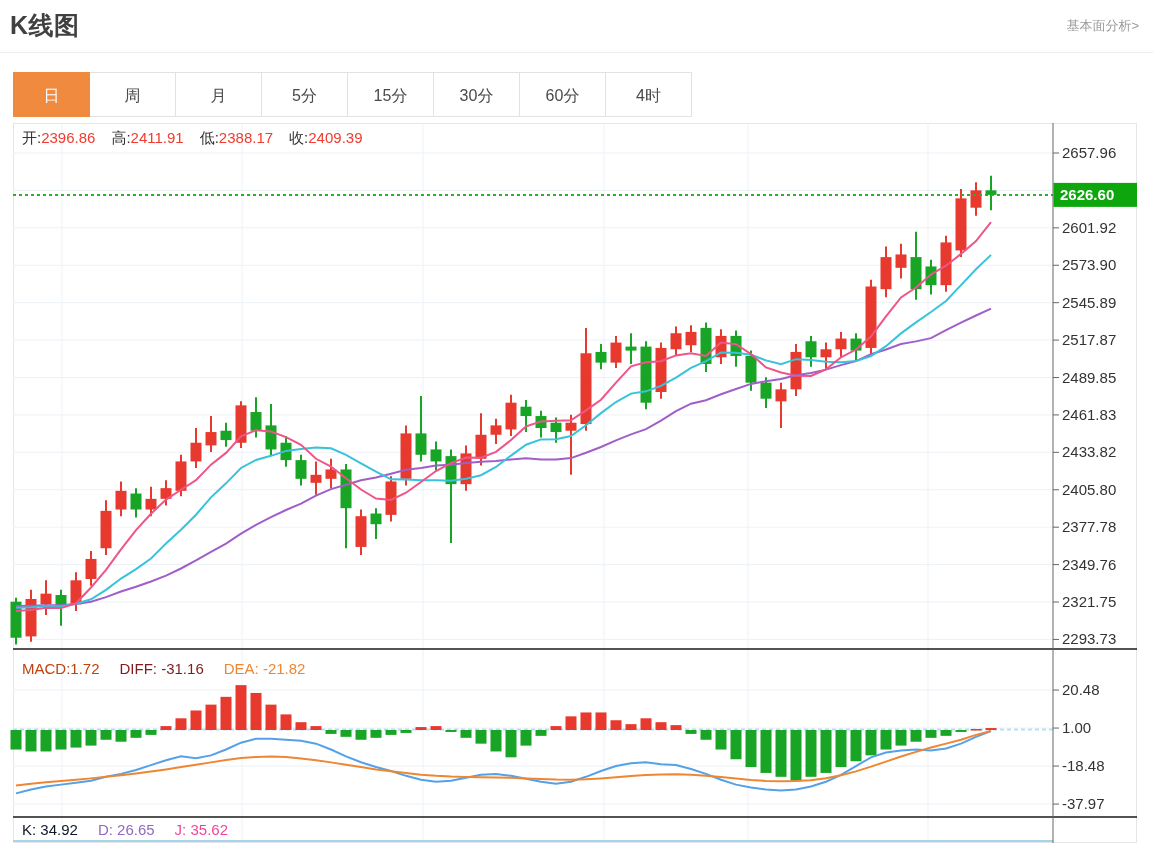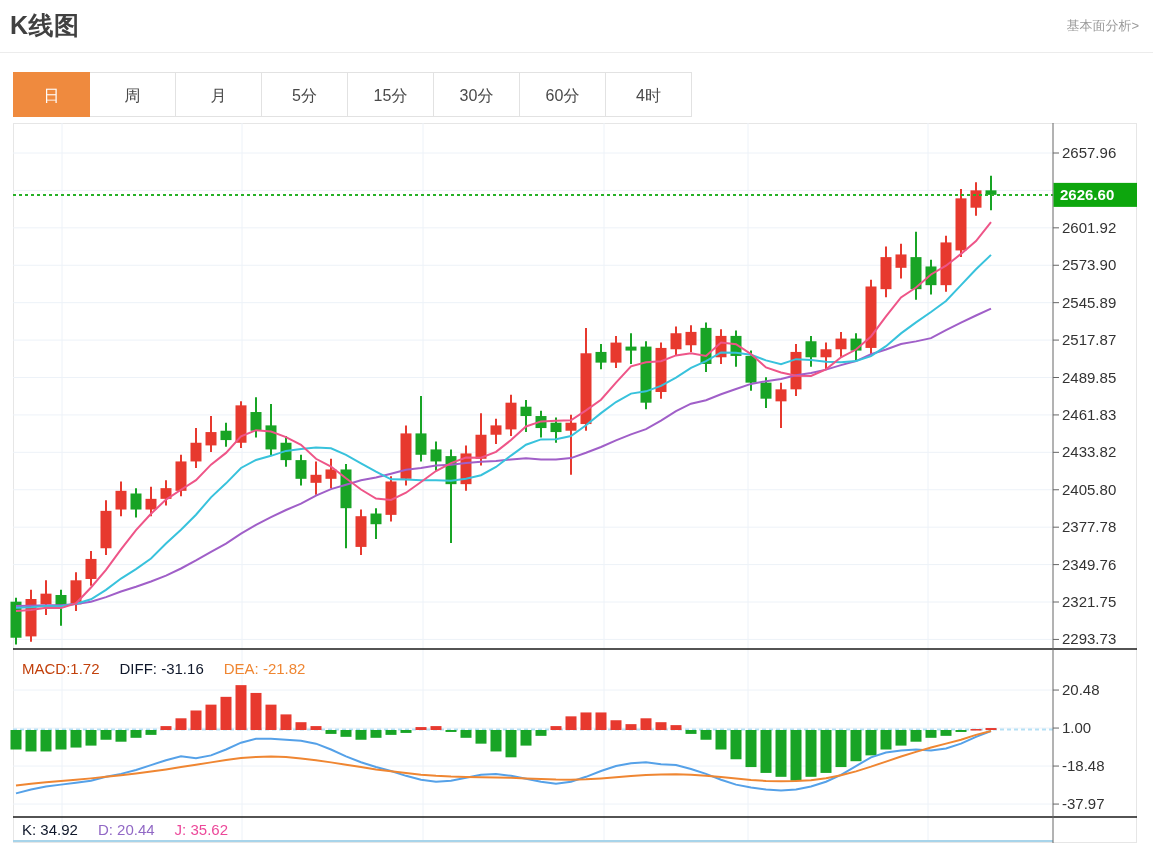--- a/index.html
+++ b/index.html
@@ -311,16 +311,17 @@
       <div class="tab active">日</div>
       <div class="tab">周</div>
       <div class="tab">月</div>
       <div class="tab">5分</div>
       <div class="tab">15分</div>
       <div class="tab">30分</div>
       <div class="tab">60分</div>
       <div class="tab">4时</div>
     </div>
 
-  <div class="inforow macd-row" id="macd-row"><span class="tinted" style="color: #c2410c;">MACD:1.72</span><span class="tinted" style="color: #0f172a;">DIFF: -31.16</span><span class="tinted" style="color: rgb(239, 134, 50);">DEA: -21.82</span></div>
-  <div class="inforow kdj-row" id="kdj-row"><span class="tinted" style="color: #0f172a;">K: 34.92</span><span class="tinted" style="color: rgb(145, 104, 197);">D: 20.44</span><span class="tinted" style="color: #ec4899;">J: 35.62</span></div>
+  <div class="inforow ohlc-row" id="ohlc-row"><span class="pair"><span class="lab">开:</span><span class="val">2396.86</span></span><span class="pair"><span class="lab">高:</span><span class="val">2411.91</span></span><span class="pair"><span class="lab">低:</span><span class="val">2388.17</span></span><span class="pair"><span class="lab">收:</span><span class="val">2409.39</span></span></div>
+  <div class="inforow macd-row" id="macd-row"><span class="tinted" style="color: #c2410c;">MACD:1.72</span><span class="tinted" style="color: #7f1d1d;">DIFF: -31.16</span><span class="tinted" style="color: rgb(239, 134, 50);">DEA: -21.82</span></div>
+  <div class="inforow kdj-row" id="kdj-row"><span class="tinted" style="color: #0f172a;">K: 34.92</span><span class="tinted" style="color: rgb(145, 104, 197);">D: 26.65</span><span class="tinted" style="color: #ec4899;">J: 35.62</span></div>
 
 </div>
 
 </body></html>

